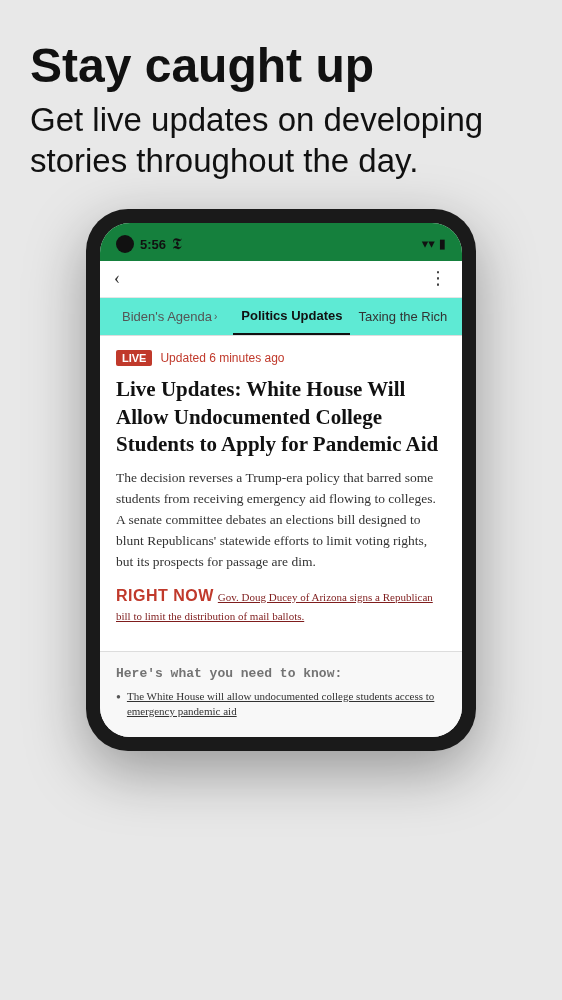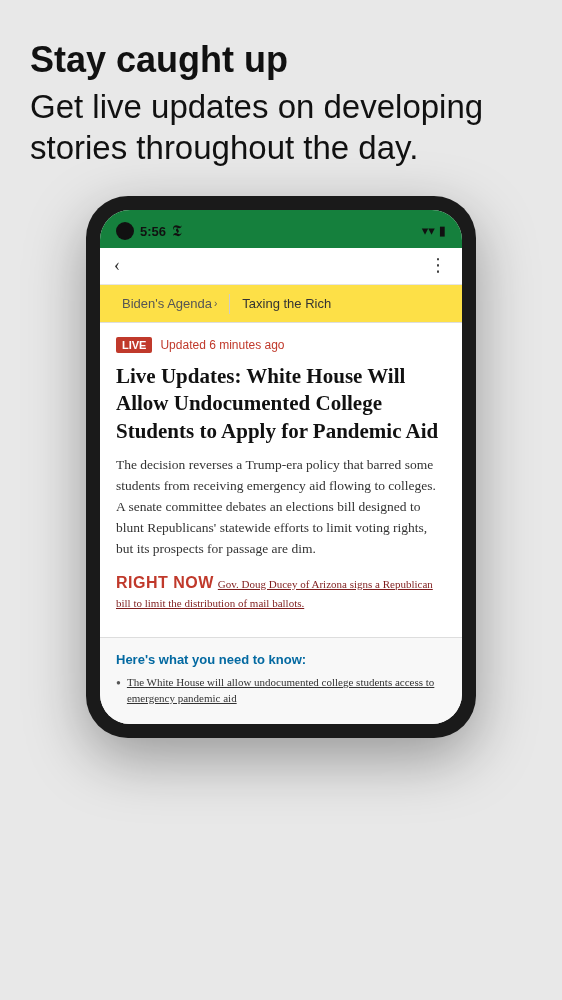--- a/index.html
+++ b/index.html
@@ -19,21 +19,21 @@
       position: relative;
       padding: 40px 30px 20px 30px;
     }
 
     .headline-section {
       margin-bottom: 28px;
     }
 
     .headline-title {
       font-family: Arial, Helvetica, sans-serif;
-      font-size: 36px;
+      font-size: 48px;
       font-weight: 900;
       color: #111;
       line-height: 1.1;
       margin-bottom: 6px;
     }
 
     .headline-subtitle {
       font-family: Arial, Helvetica, sans-serif;
       font-size: 33px;
       font-weight: 400;
@@ -124,21 +124,21 @@
     .more-icon {
       font-size: 18px;
       color: #333;
       letter-spacing: 1px;
     }
 
     
     .tab-bar {
       display: flex;
       align-items: center;
-      background: #fde047;
+      background: #5eead4;
       border-bottom: 1px solid #ddd;
       padding: 0 14px;
       overflow: hidden;
       height: 38px;
     }
 
     .tab-item {
       font-family: Arial, sans-serif;
       font-size: 13px;
       color: #333;
@@ -239,24 +239,24 @@
     }
 
     
     .need-to-know {
       background: #f8f8f8;
       border-top: 1px solid #ddd;
       padding: 14px 16px;
     }
 
     .need-title {
-      font-family: Liberation Sans, sans-serif;
+      font-family: Liberation Mono, monospace;
       font-size: 13px;
       font-weight: 700;
-      color: #0369a1;
+      color: #737373;
       margin-bottom: 8px;
     }
 
     .need-item {
       display: flex;
       align-items: flex-start;
       gap: 6px;
       margin-bottom: 4px;
     }
 
@@ -304,20 +304,23 @@
         <span class="back-icon">‹</span>
         <span class="more-icon">⋮</span>
       </div>
 
       <div class="tab-bar">
         <div class="tab-item agenda">
           <span>Biden's Agenda</span>
           <span class="tab-chevron">›</span>
         </div>
         <div class="tab-divider"></div>
+        <div class="tab-item active">
+          <span>Politics Updates</span>
+        </div>
         <div class="tab-item">
           <span>Taxing the Rich</span>
         </div>
         <div class="tab-item">
           
         </div>
       </div>
 
       <div class="article-content">
 

